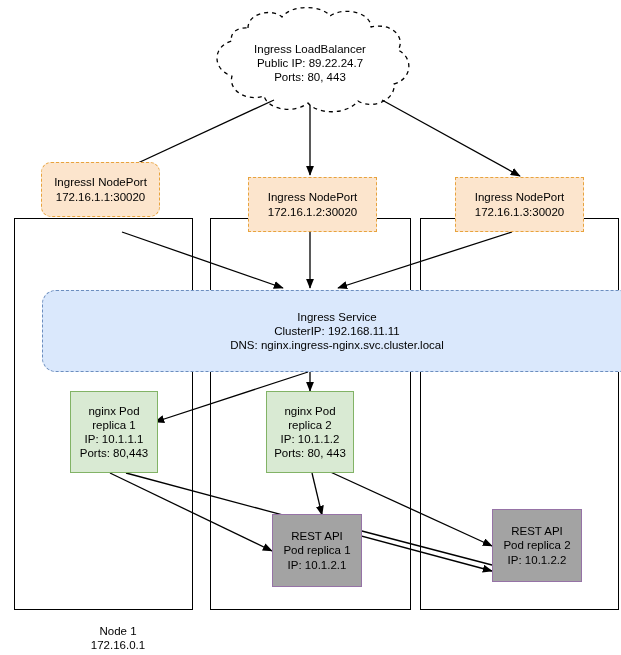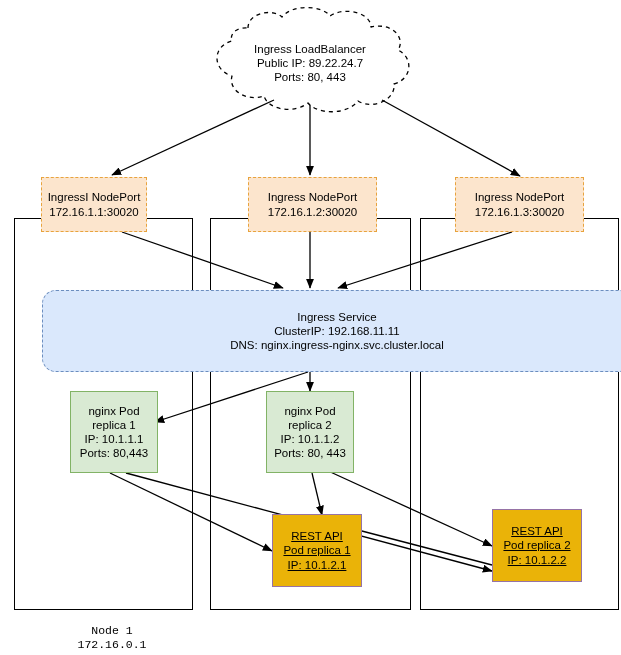--- a/index.html
+++ b/index.html
@@ -23,21 +23,21 @@
   .nodeport{
     background:#fce5cd;border:1.6px dashed #e8a33d;
   }
   .svc{
     background:#dae8fc;border:1.6px dashed #6c8ebf;border-radius:14px;
   }
   .nginx{
     background:#d9ead3;border:1.4px solid #82b366;
   }
   .restapi{
-    background:#eab308;border:1.4px solid #9673a6;text-decoration:underline;
+    background:#a3a3a3;border:1.4px solid #9673a6;
   }
   .cloudtext{
     position:absolute;text-align:center;font-size:11.5px;line-height:14.2px;
     white-space:pre-line;
   }
 </style>
 </head>
 <body>
 
 <div id="stage">
@@ -86,21 +86,21 @@
 
     <line x1="326" y1="470" x2="492" y2="546" stroke="#000000" stroke-width="1.3" marker-end="url(#ah)"></line>
 
     <line x1="358" y1="530" x2="492" y2="565" stroke="#000000" stroke-width="1.3"></line>
   </svg>
 
   <div class="cloudtext" style="left:210px;top:42px;width:200px;text-align:center;">Ingress LoadBalancer
 Public IP: 89.22.24.7
 Ports: 80, 443</div>
 
-  <div class="bx nodeport" style="left:41px;top:177px;width:106px;height:55px;">IngressI NodePort
+  <div class="bx nodeport" style="left:41px;top:162px;width:119px;height:55px;border-radius:10px;">IngressI NodePort
 172.16.1.1:30020</div>
   <div class="bx nodeport" style="left:248px;top:177px;width:129px;height:55px;">Ingress NodePort
 172.16.1.2:30020</div>
   <div class="bx nodeport" style="left:455px;top:177px;width:129px;height:55px;">Ingress NodePort
 172.16.1.3:30020</div>
 
   <div class="bx svc" style="left:16px;top:290px;width:590px;height:82px;margin-left:26px;">Ingress Service
 ClusterIP: 192.168.11.11
 DNS: nginx.ingress-nginx.svc.cluster.local</div>
 
@@ -113,16 +113,16 @@
 IP: 10.1.1.2
 Ports: 80, 443</div>
 
   <div class="bx restapi" style="left:272px;top:514px;width:90px;height:73px;">REST API
 Pod replica 1
 IP: 10.1.2.1</div>
   <div class="bx restapi" style="left:492px;top:509px;width:90px;height:73px;">REST API
 Pod replica 2
 IP: 10.1.2.2</div>
 
-  <div class="node-label" style="left:42px;top:624px;width:140px;font-family:Liberation Mono, monospace;">Node 1
+  <div class="node-label" style="left:48px;top:624px;width:140px;">Node 1
 172.16.0.1</div>
 
 </div>
 
 </body></html>

